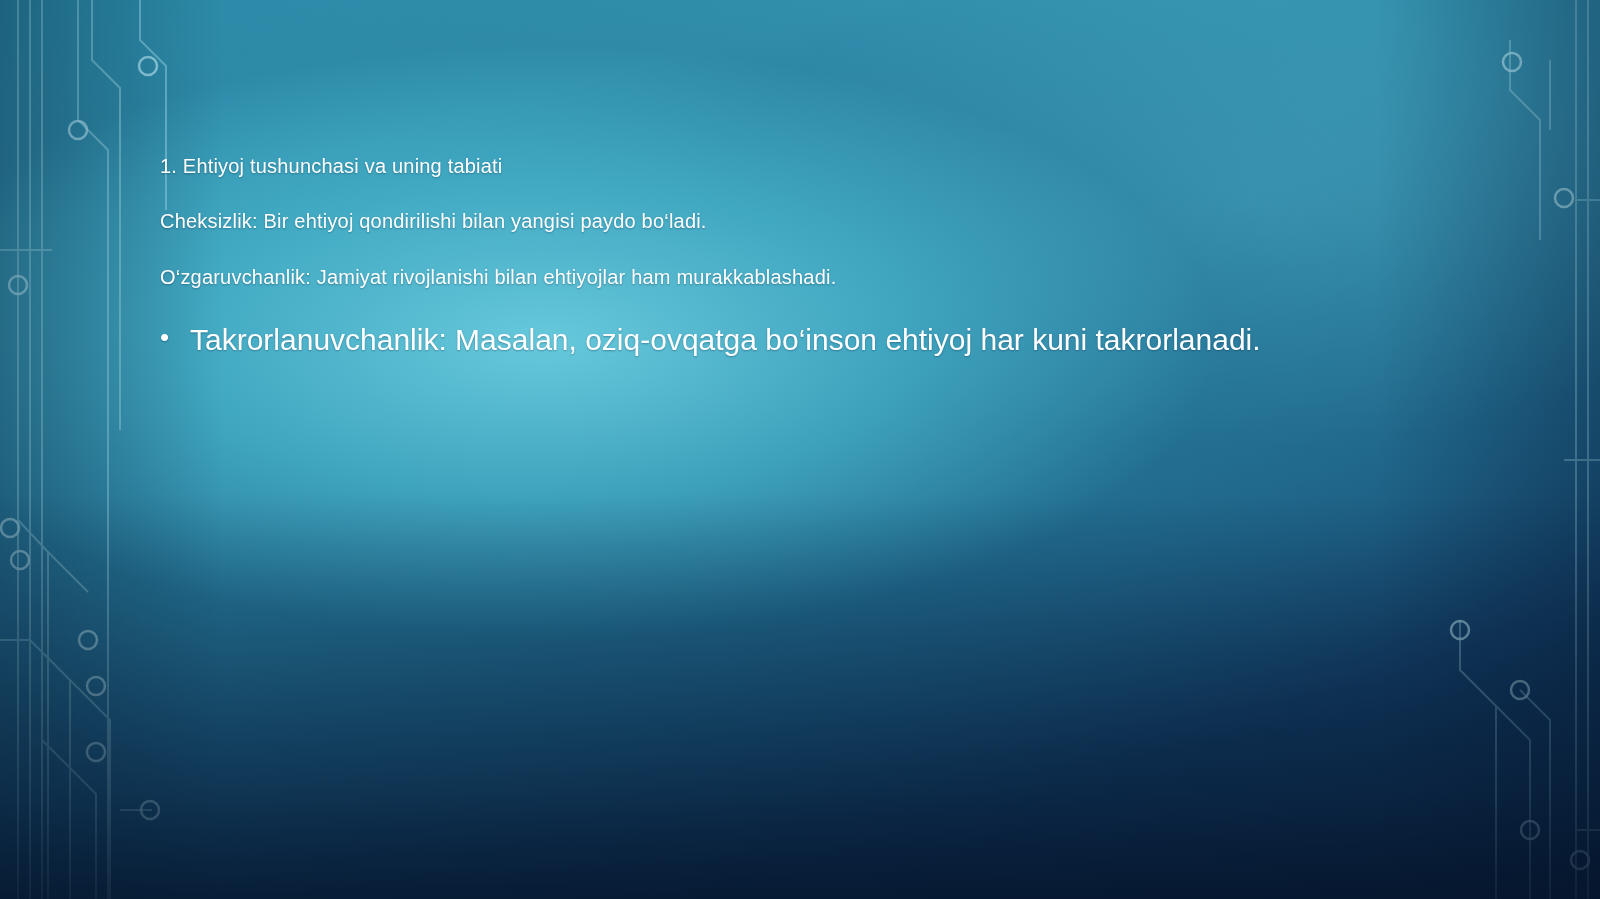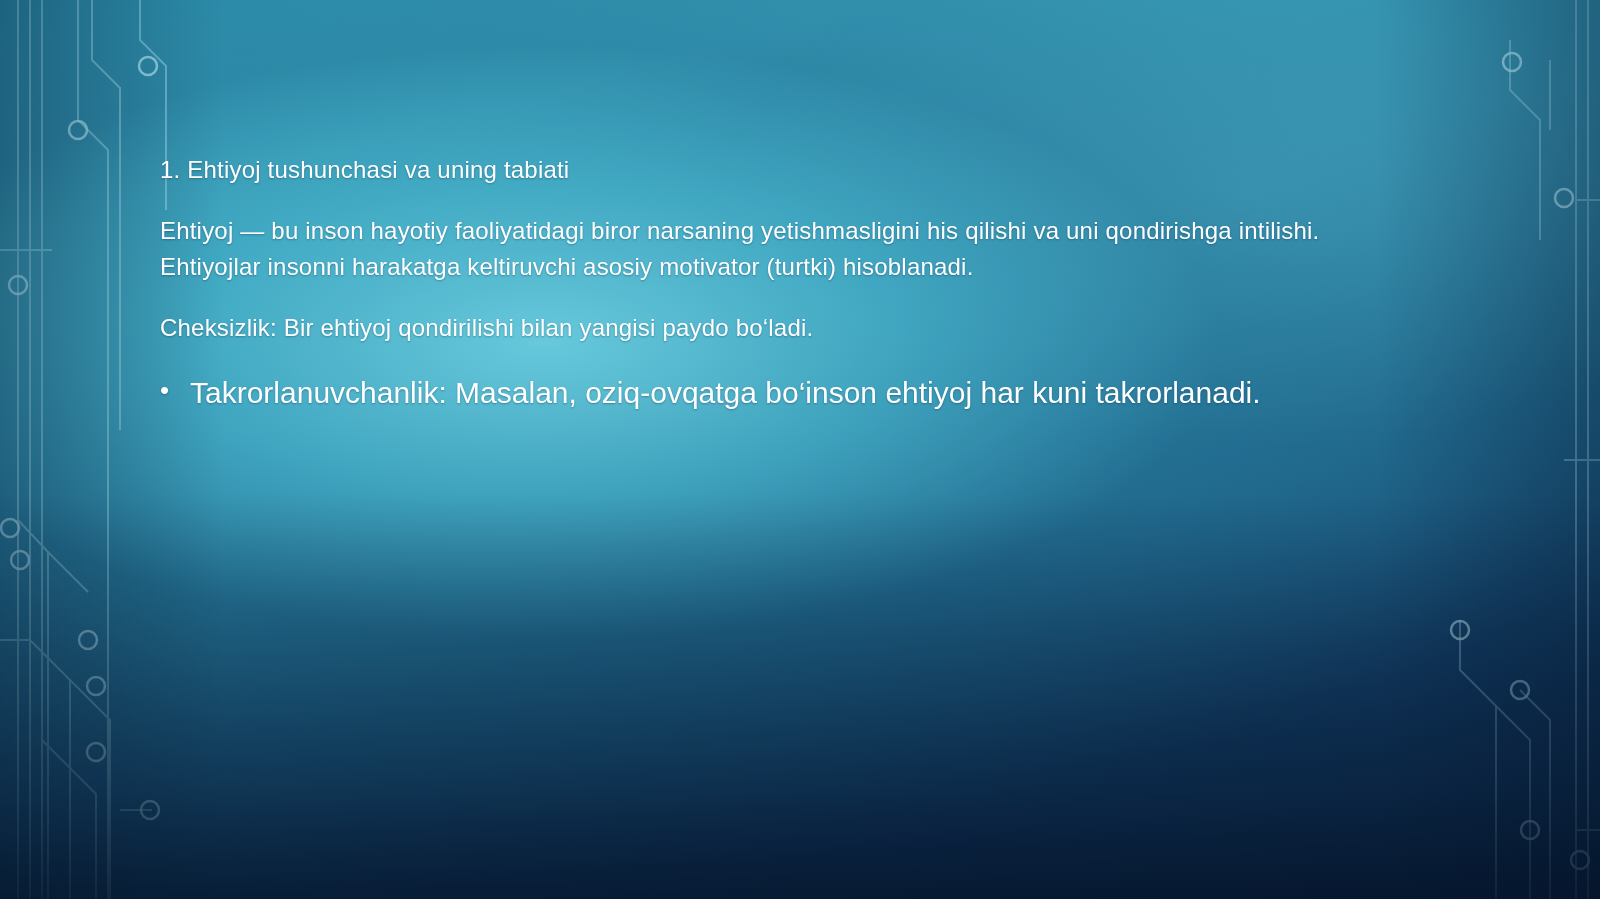--- a/index.html
+++ b/index.html
@@ -47,21 +47,21 @@
 
   #content {
     position: absolute;
     left: 160px;
     top: 152px;
     width: 1230px;
   }
 
   .para {
     color: #ffffff;
-    font-size: 24px;
+    font-size: 20px;
     line-height: 1.47;
     margin: 0 0 26px 0;
     font-weight: 400;
     letter-spacing: 0.2px;
     text-shadow: 0 1px 2px rgba(8,40,66,0.35);
   }
   .para.wide { width: 1215px; }
   .para.narrow { width: 1080px; }
 
   .bullet-item {
@@ -141,25 +141,25 @@
       <circle cx="180" cy="860" r="9"></circle>
     </g>
   </svg>
 
   <div id="vignette"></div>
 
   <div id="content">
 
     <p class="para wide">1. Ehtiyoj tushunchasi va uning tabiati</p>
 
-    <p class="para wide">Ehtiyoj — bu inson hayotiy faoliyatidagi biror narsaning yetishmasligini his qilishi va uni qondirishga intilishi. Ehtiyojlar insonni harakatga keltiruvchi asosiy motivator (turtki) hisoblanadi.</p>
 
 
     <p class="para wide">Cheksizlik: Bir ehtiyoj qondirilishi bilan yangisi paydo bo‘ladi.</p>
 
+    <p class="para narrow">O‘zgaruvchanlik: Jamiyat rivojlanishi bilan ehtiyojlar ham murakkablashadi.</p>
 
     <div class="bullet-item">
       <span class="bullet-dot">•</span>
       <span class="bullet-text">Takrorlanuvchanlik: Masalan, oziq-ovqatga bo‘inson ehtiyoj har kuni takrorlanadi.</span>
     </div>
 
   </div>
 </div>
 
 </body></html>

